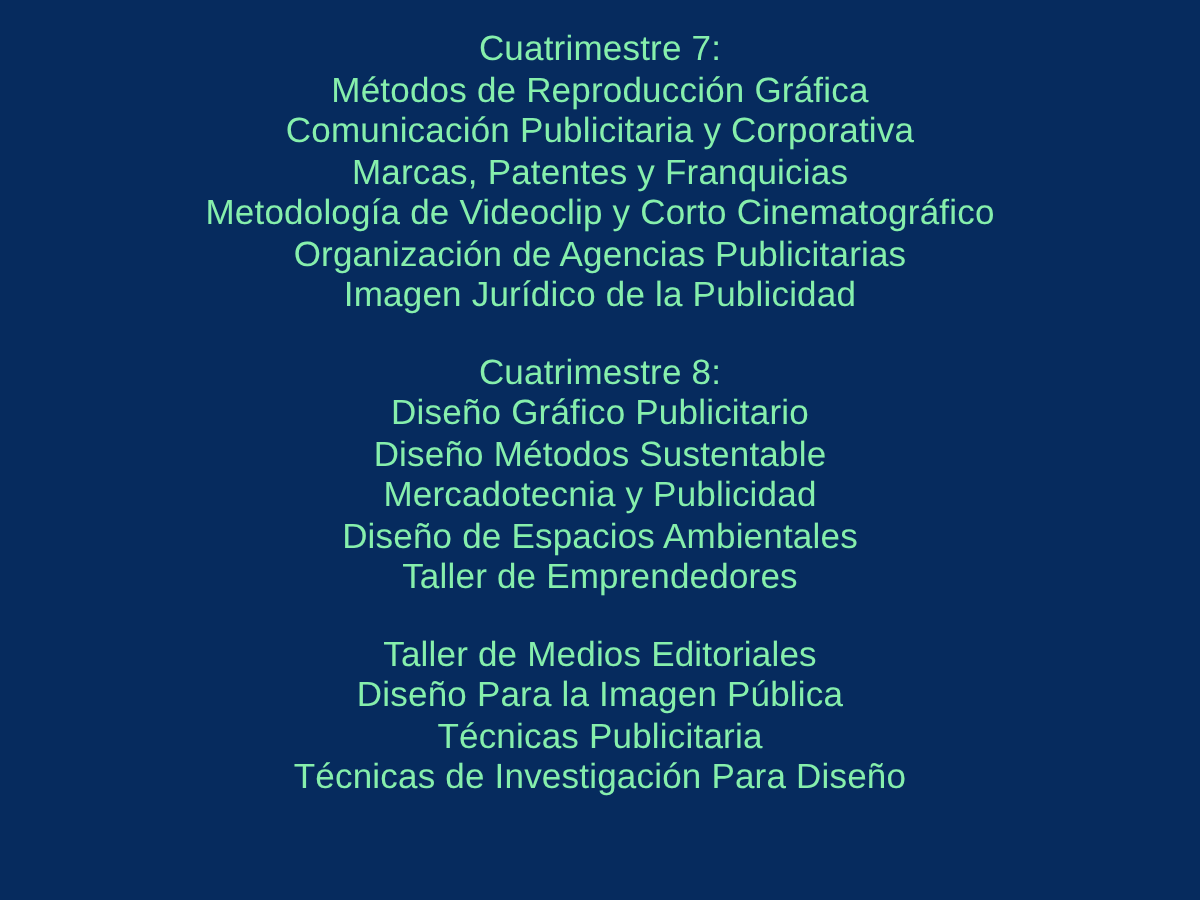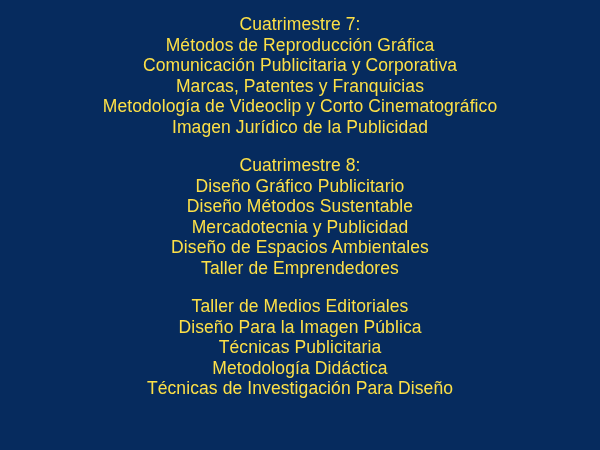--- a/index.html
+++ b/index.html
@@ -23,55 +23,55 @@
     align-items: center;
   }
   .block {
     width: 100%;
     text-align: center;
   }
   .block + .block {
     margin-top: 18px;
   }
   .line {
-    color: #fde047;
+    color: #86efac;
     font-size: 17.5px;
     line-height: 20.5px;
     letter-spacing: 0.1px;
     white-space: nowrap;
   }
   .heading {
     font-size: 17.5px;
   }
 </style>
 </head>
 <body>
 
 <div class="slide">
 
   <div class="block">
     <div class="line heading">Cuatrimestre 7:</div>
     <div class="line">Métodos de Reproducción Gráfica</div>
     <div class="line">Comunicación Publicitaria y Corporativa</div>
     <div class="line">Marcas, Patentes y Franquicias</div>
     <div class="line">Metodología de Videoclip y Corto Cinematográfico</div>
+    <div class="line">Organización de Agencias Publicitarias</div>
     <div class="line">Imagen Jurídico de la Publicidad</div>
   </div>
 
   <div class="block">
     <div class="line heading">Cuatrimestre 8:</div>
     <div class="line">Diseño Gráfico Publicitario</div>
     <div class="line">Diseño Métodos Sustentable</div>
     <div class="line">Mercadotecnia y Publicidad</div>
     <div class="line">Diseño de Espacios Ambientales</div>
     <div class="line">Taller de Emprendedores</div>
   </div>
 
   <div class="block">
     <div class="line">Taller de Medios Editoriales</div>
     <div class="line">Diseño Para la Imagen Pública</div>
     <div class="line">Técnicas Publicitaria</div>
-    <div class="line">Metodología Didáctica</div>
     <div class="line">Técnicas de Investigación Para Diseño</div>
 
   </div>
 
 </div>
 
 </body></html>

